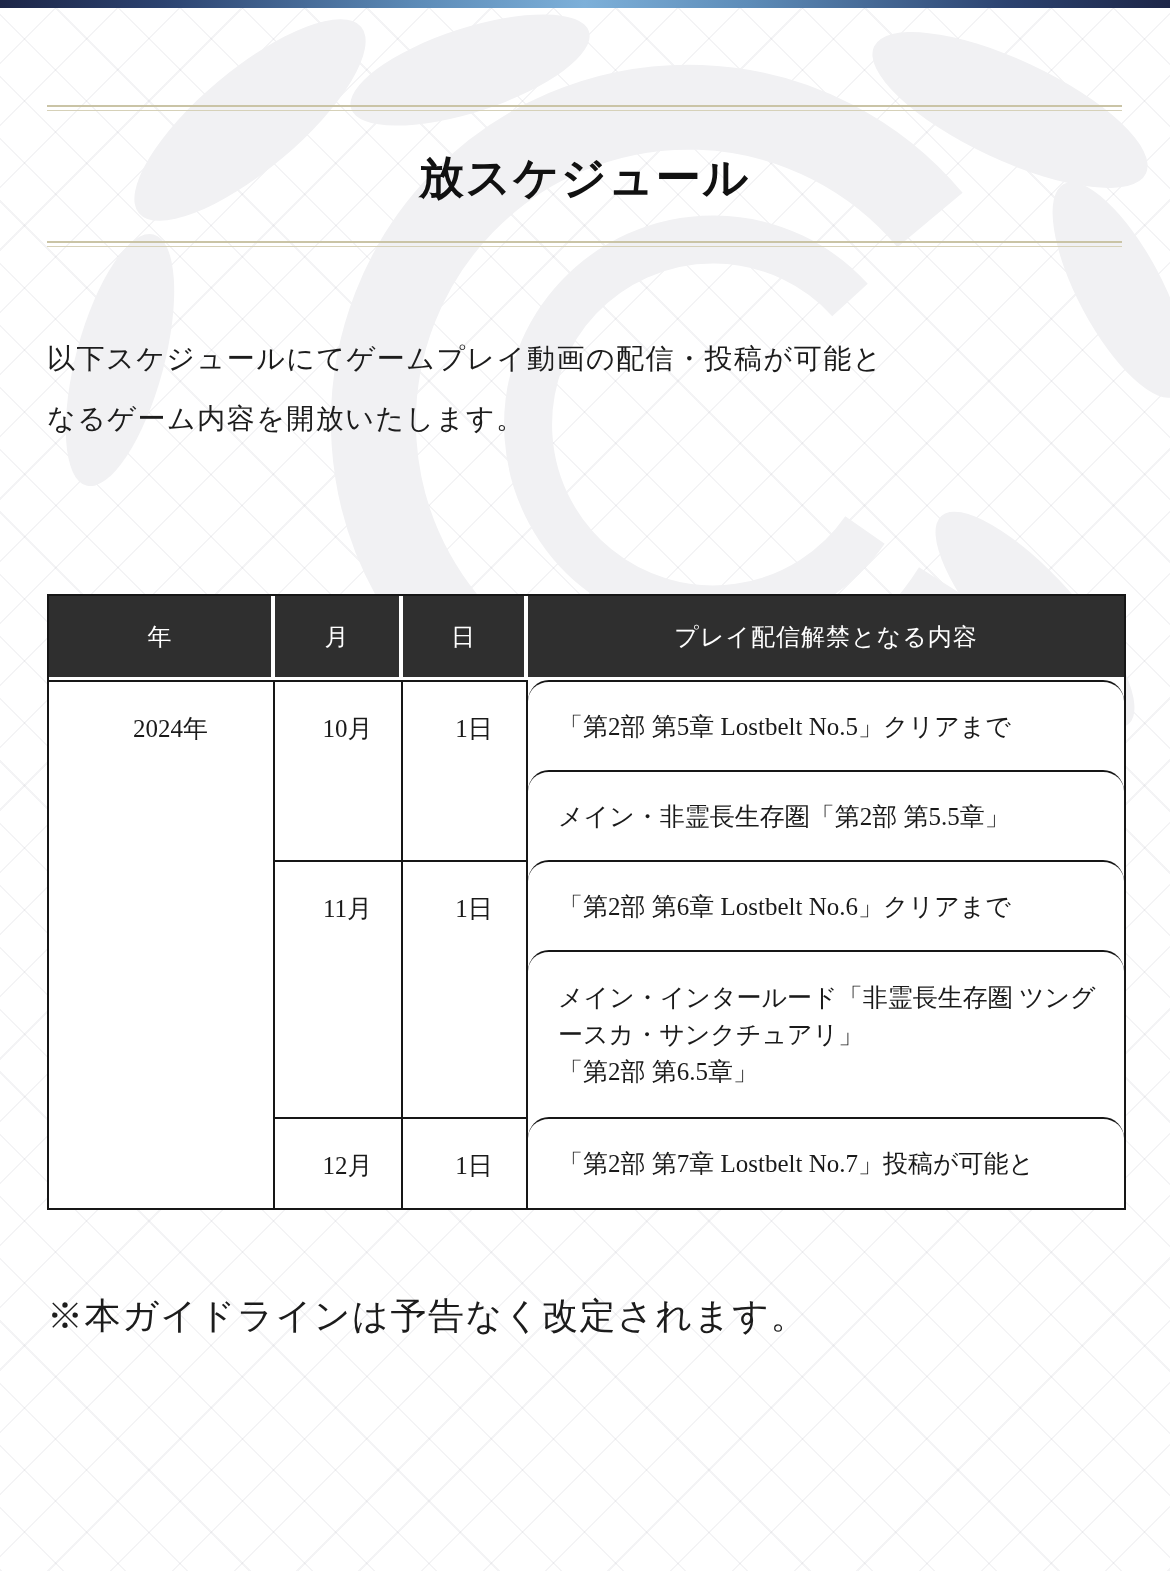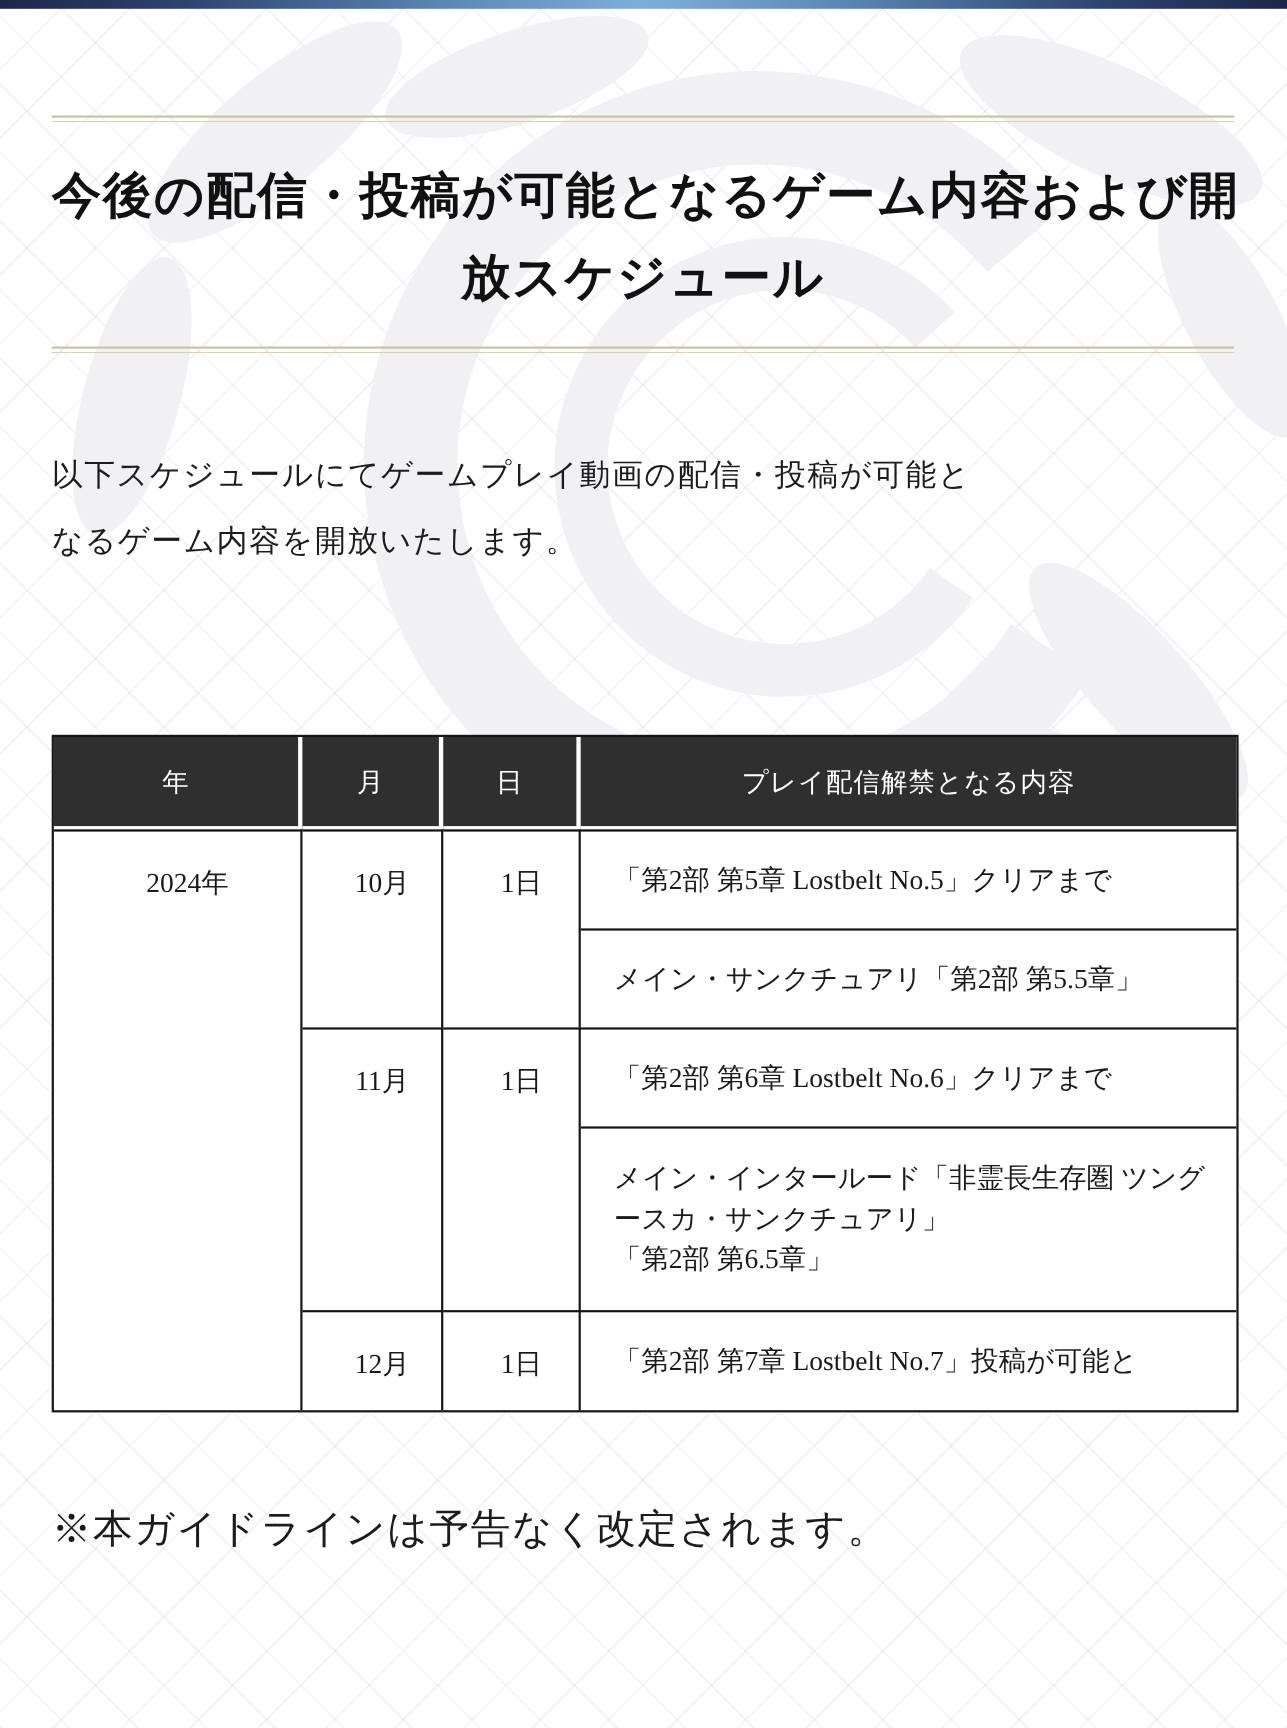--- a/index.html
+++ b/index.html
@@ -104,20 +104,21 @@
     border-right: 2px solid #161616;
     padding-left: 20px;
   }
   td.c-content {
     text-align: left;
     vertical-align: middle;
     padding: 8px 12px 8px 30px;
     line-height: 37px;
     word-break: break-all;
     line-break: anywhere;
+    border-radius: 21px;
   }
 
   tr.r-std  { height: 90px; }
   tr.r-tall { height: 167px; }
   tr.r-last { height: 91px; }
 
   .note {
     margin: 83px 0 0 0;
     font-size: 36px;
     letter-spacing: 1.5px;
@@ -145,21 +146,20 @@
     <ellipse cx="1035" cy="620" rx="140" ry="45" transform="rotate(48 1035 620)"></ellipse>
     <ellipse cx="945" cy="700" rx="115" ry="38" transform="rotate(20 945 700)"></ellipse>
   </g>
 </svg>
 
 <div class="content">
 
   <div class="deco-line deco-top"></div>
 
   <h1 class="title">
-    <div class="title-line">今後の配信・投稿が可能となるゲーム内容および開</div>
     <div class="title-line">放スケジュール</div>
   </h1>
 
   <div class="deco-line deco-bottom"></div>
 
   <p class="intro">
     <span class="intro-line">以下スケジュールにてゲームプレイ動画の配信・投稿が可能と</span><br>
     <span class="intro-line">なるゲーム内容を開放いたします。</span>
   </p>
 
@@ -182,21 +182,21 @@
       <tr class="r-std">
         <td class="cell c-year" rowspan="5">2024年</td>
         <td class="cell c-month" rowspan="2">10月</td>
         <td class="cell c-day" rowspan="2">1日</td>
         <td class="cell c-content">
           <div>「第2部 第5章 Lostbelt No.5」クリアまで</div>
         </td>
       </tr>
       <tr class="r-std">
         <td class="cell c-content">
-          <div>メイン・サンクチュアリ「第2部 第5.5章」</div>
+          <div>メイン・非霊長生存圏「第2部 第5.5章」</div>
         </td>
       </tr>
       <tr class="r-std">
         <td class="cell c-month" rowspan="2">11月</td>
         <td class="cell c-day" rowspan="2">1日</td>
         <td class="cell c-content">
           <div>「第2部 第6章 Lostbelt No.6」クリアまで</div>
         </td>
       </tr>
       <tr class="r-tall">

